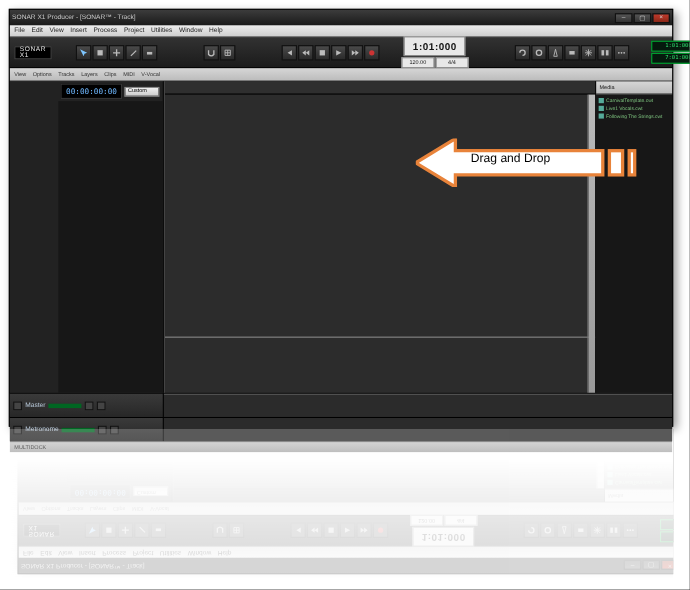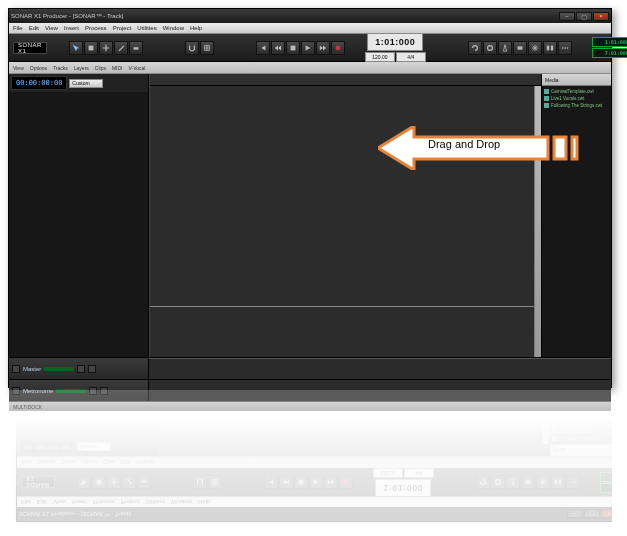--- a/index.html
+++ b/index.html
@@ -19,21 +19,21 @@
   .tb-btn.on svg { fill: #7ec6ff; }
   .tb-sep { width: 1px; height: 18px; background: #111; margin: 0 1px; }
   .tb-group { display: flex; gap: 1px; align-items: center; }
   .timecode { width: 56px; height: 18px; background: #e8e8e8; border: 1px solid #888; color: #111; font-size: 9px; display: flex; align-items: center; justify-content: center; letter-spacing: .5px; font-weight: bold; }
   .tempo-box { width: 30px; height: 10px; background: #e8e8e8; border: 1px solid #888; color: #111; font-size: 5px; display: flex; align-items: center; justify-content: center; }
   .led-box { width: 40px; height: 10px; background: #051a0d; border: 1px solid #0a3; color: #2fe070; font-size: 5px; display: flex; align-items: center; justify-content: flex-end; padding-right: 2px; font-family: monospace; }
   .toolbar-right { margin-left: auto; display: flex; flex-direction: column; gap: 1px; }
   .subbar { height: 12px; background: linear-gradient(#d6d6d6,#bcbcbc); border-bottom: 1px solid #888; display: flex; align-items: center; padding: 0 4px; gap: 6px; }
   .subbar span { font-size: 5px; color: #333; }
   .main { display: flex; height: 283px; background: #1f1f1f; }
-  .trackpane { width: 140px; background: #222; border-right: 1px solid #000; display: flex; flex-direction: column; }
+  .trackpane { width: 140px; background: #222; border-right: 1px solid #000; display: flex; flex-direction: column; padding-left: 44px; }
   .timecounter { height: 14px; margin: 2px; background: #000; border: 1px solid #333; color: #6fb8ff; font-size: 7px; display: flex; align-items: center; padding: 0 4px; font-family: monospace; }
   .trackspacer { flex: 1; background: #171717; }
   .ruler { height: 12px; background: #2f2f2f; border-bottom: 1px solid #000; }
   .busrow { height: 22px; display: flex; background: #2a2a2a; border-top: 1px solid #000; }
   .busheader { width: 140px; background: linear-gradient(#3a3a3a,#272727); border-right: 1px solid #000; display: flex; align-items: center; padding: 0 3px; gap: 3px; }
   .busheader .bname { color: #bcd; font-size: 6px; }
   .mini-btn { width: 8px; height: 8px; background: #444; border: 1px solid #111; }
   .busmeter { width: 30px; height: 4px; background: #062; }
   .clipsarea { flex: 1; background: #2c2c2c; position: relative; border-left: 1px solid #444; }
   .clipsarea .hline { position: absolute; left: 0; right: 0; height: 1px; background: #888; }

